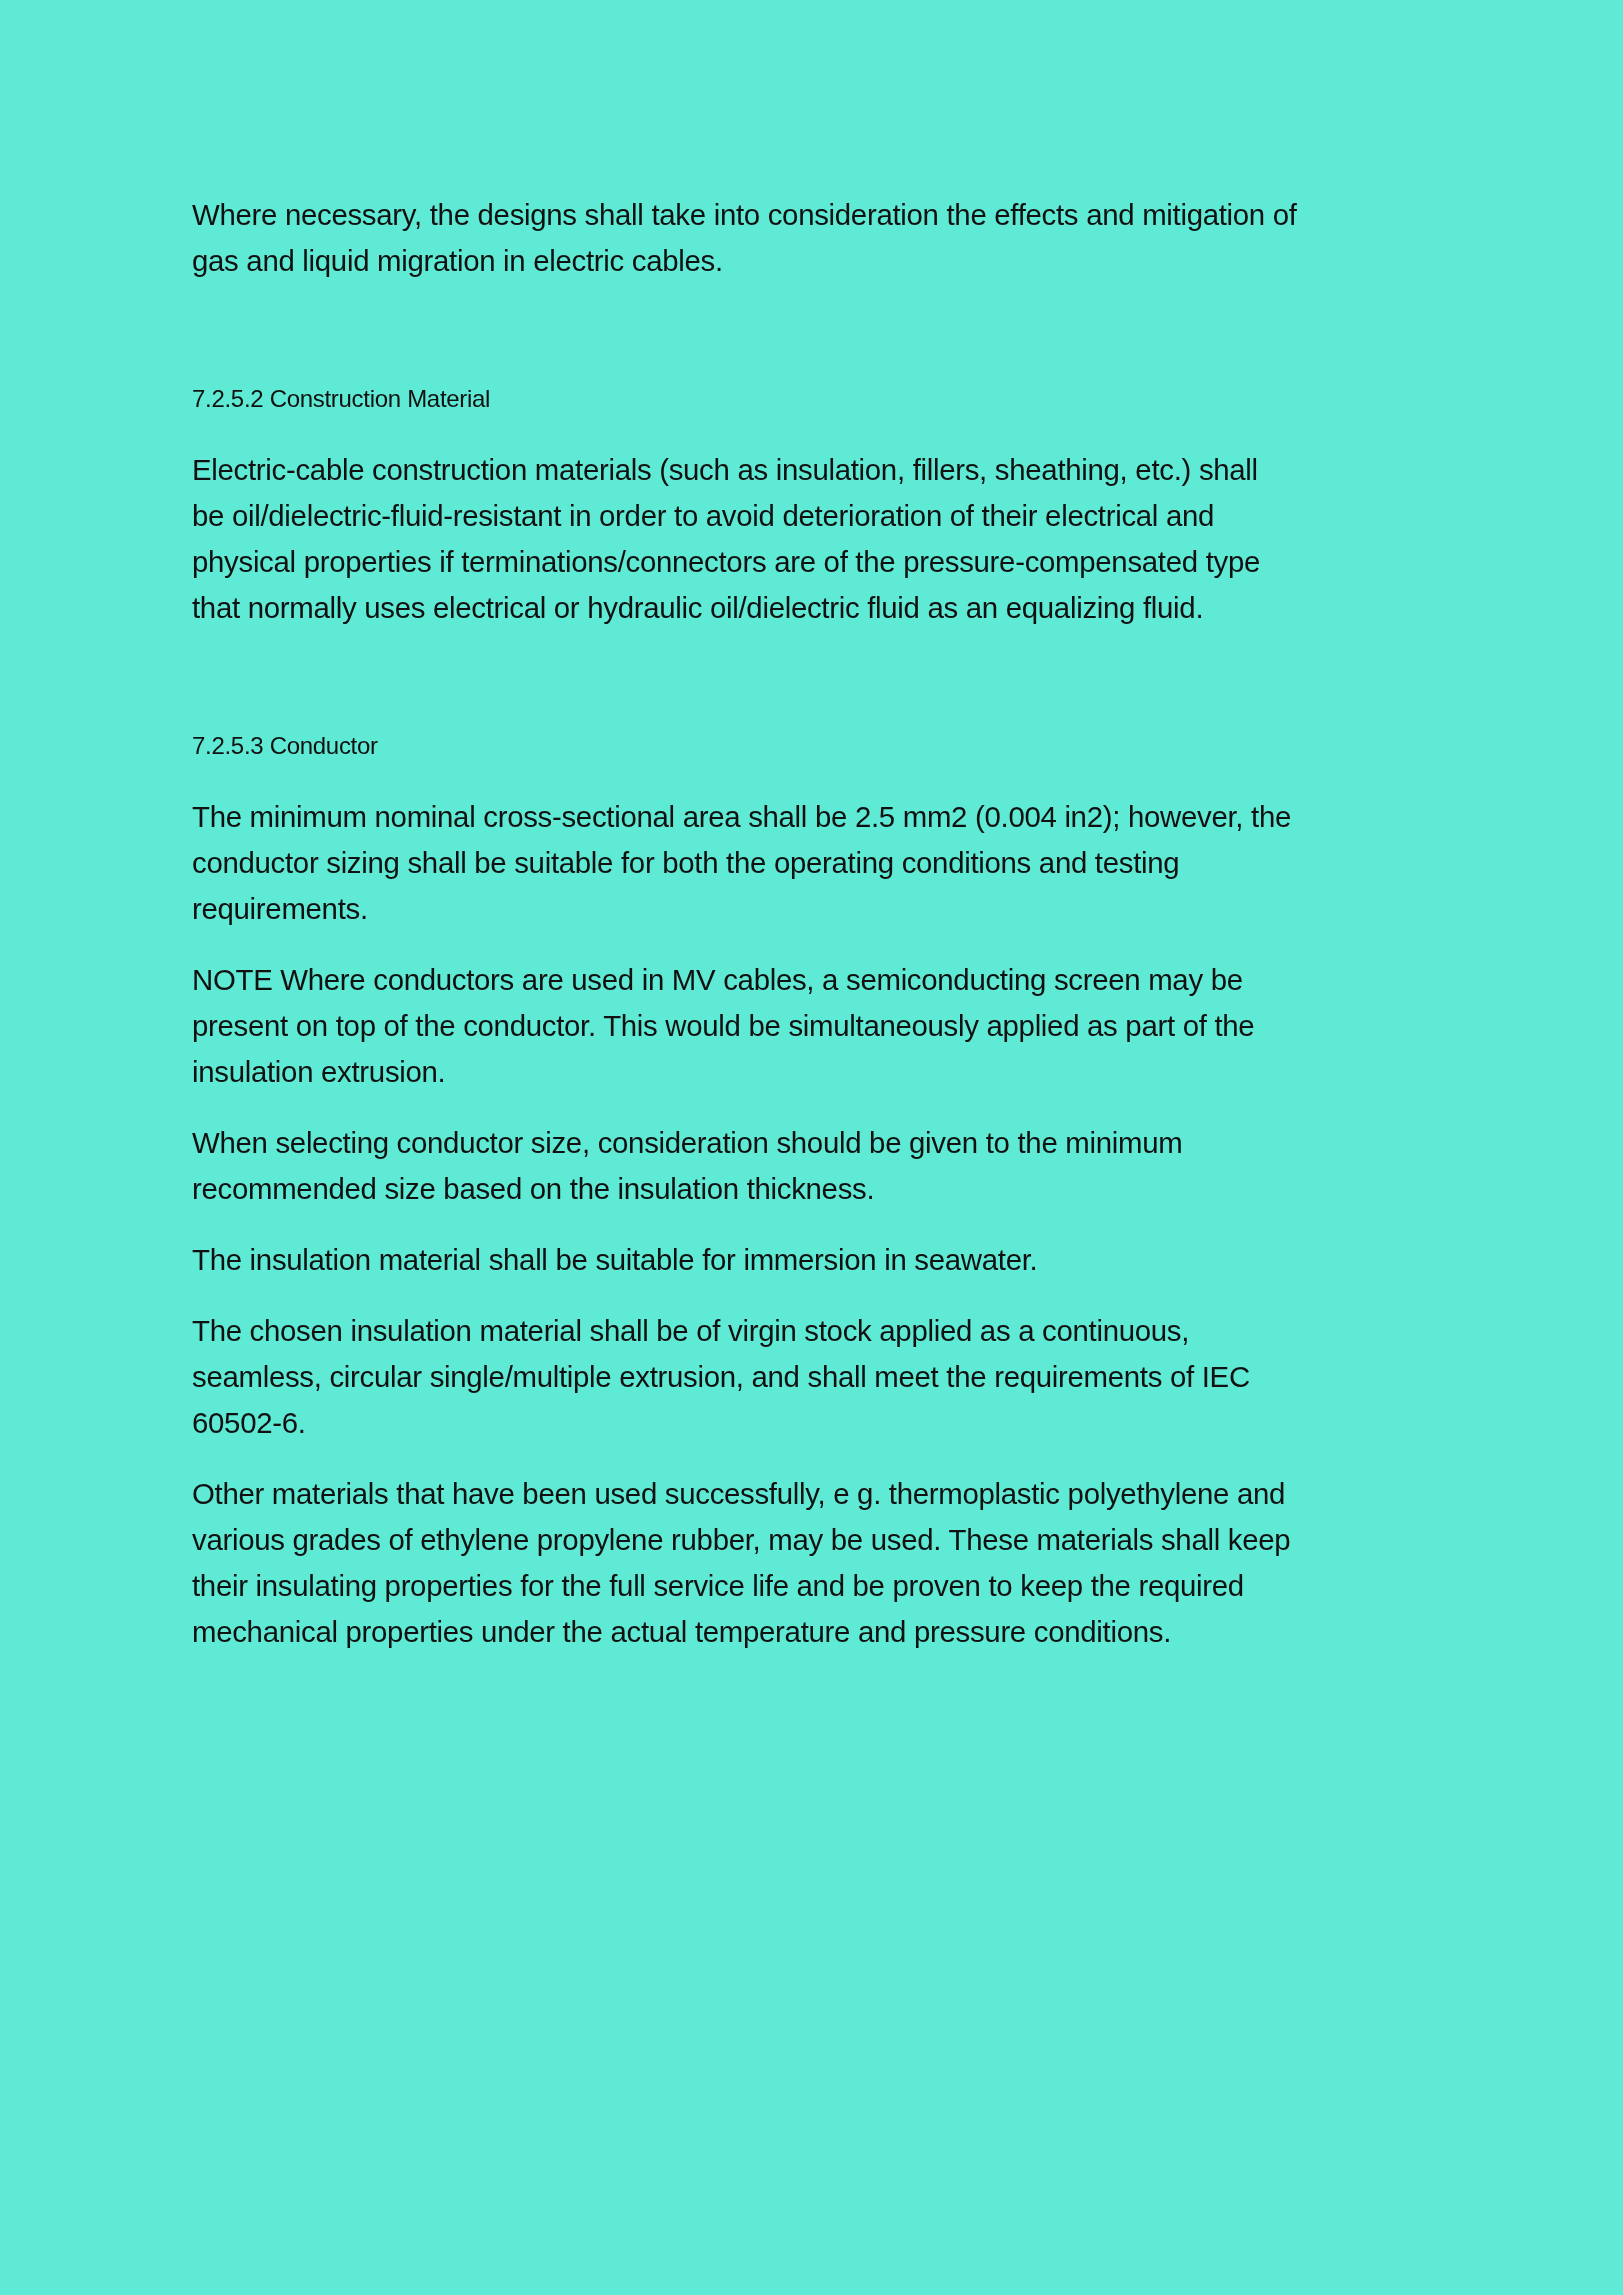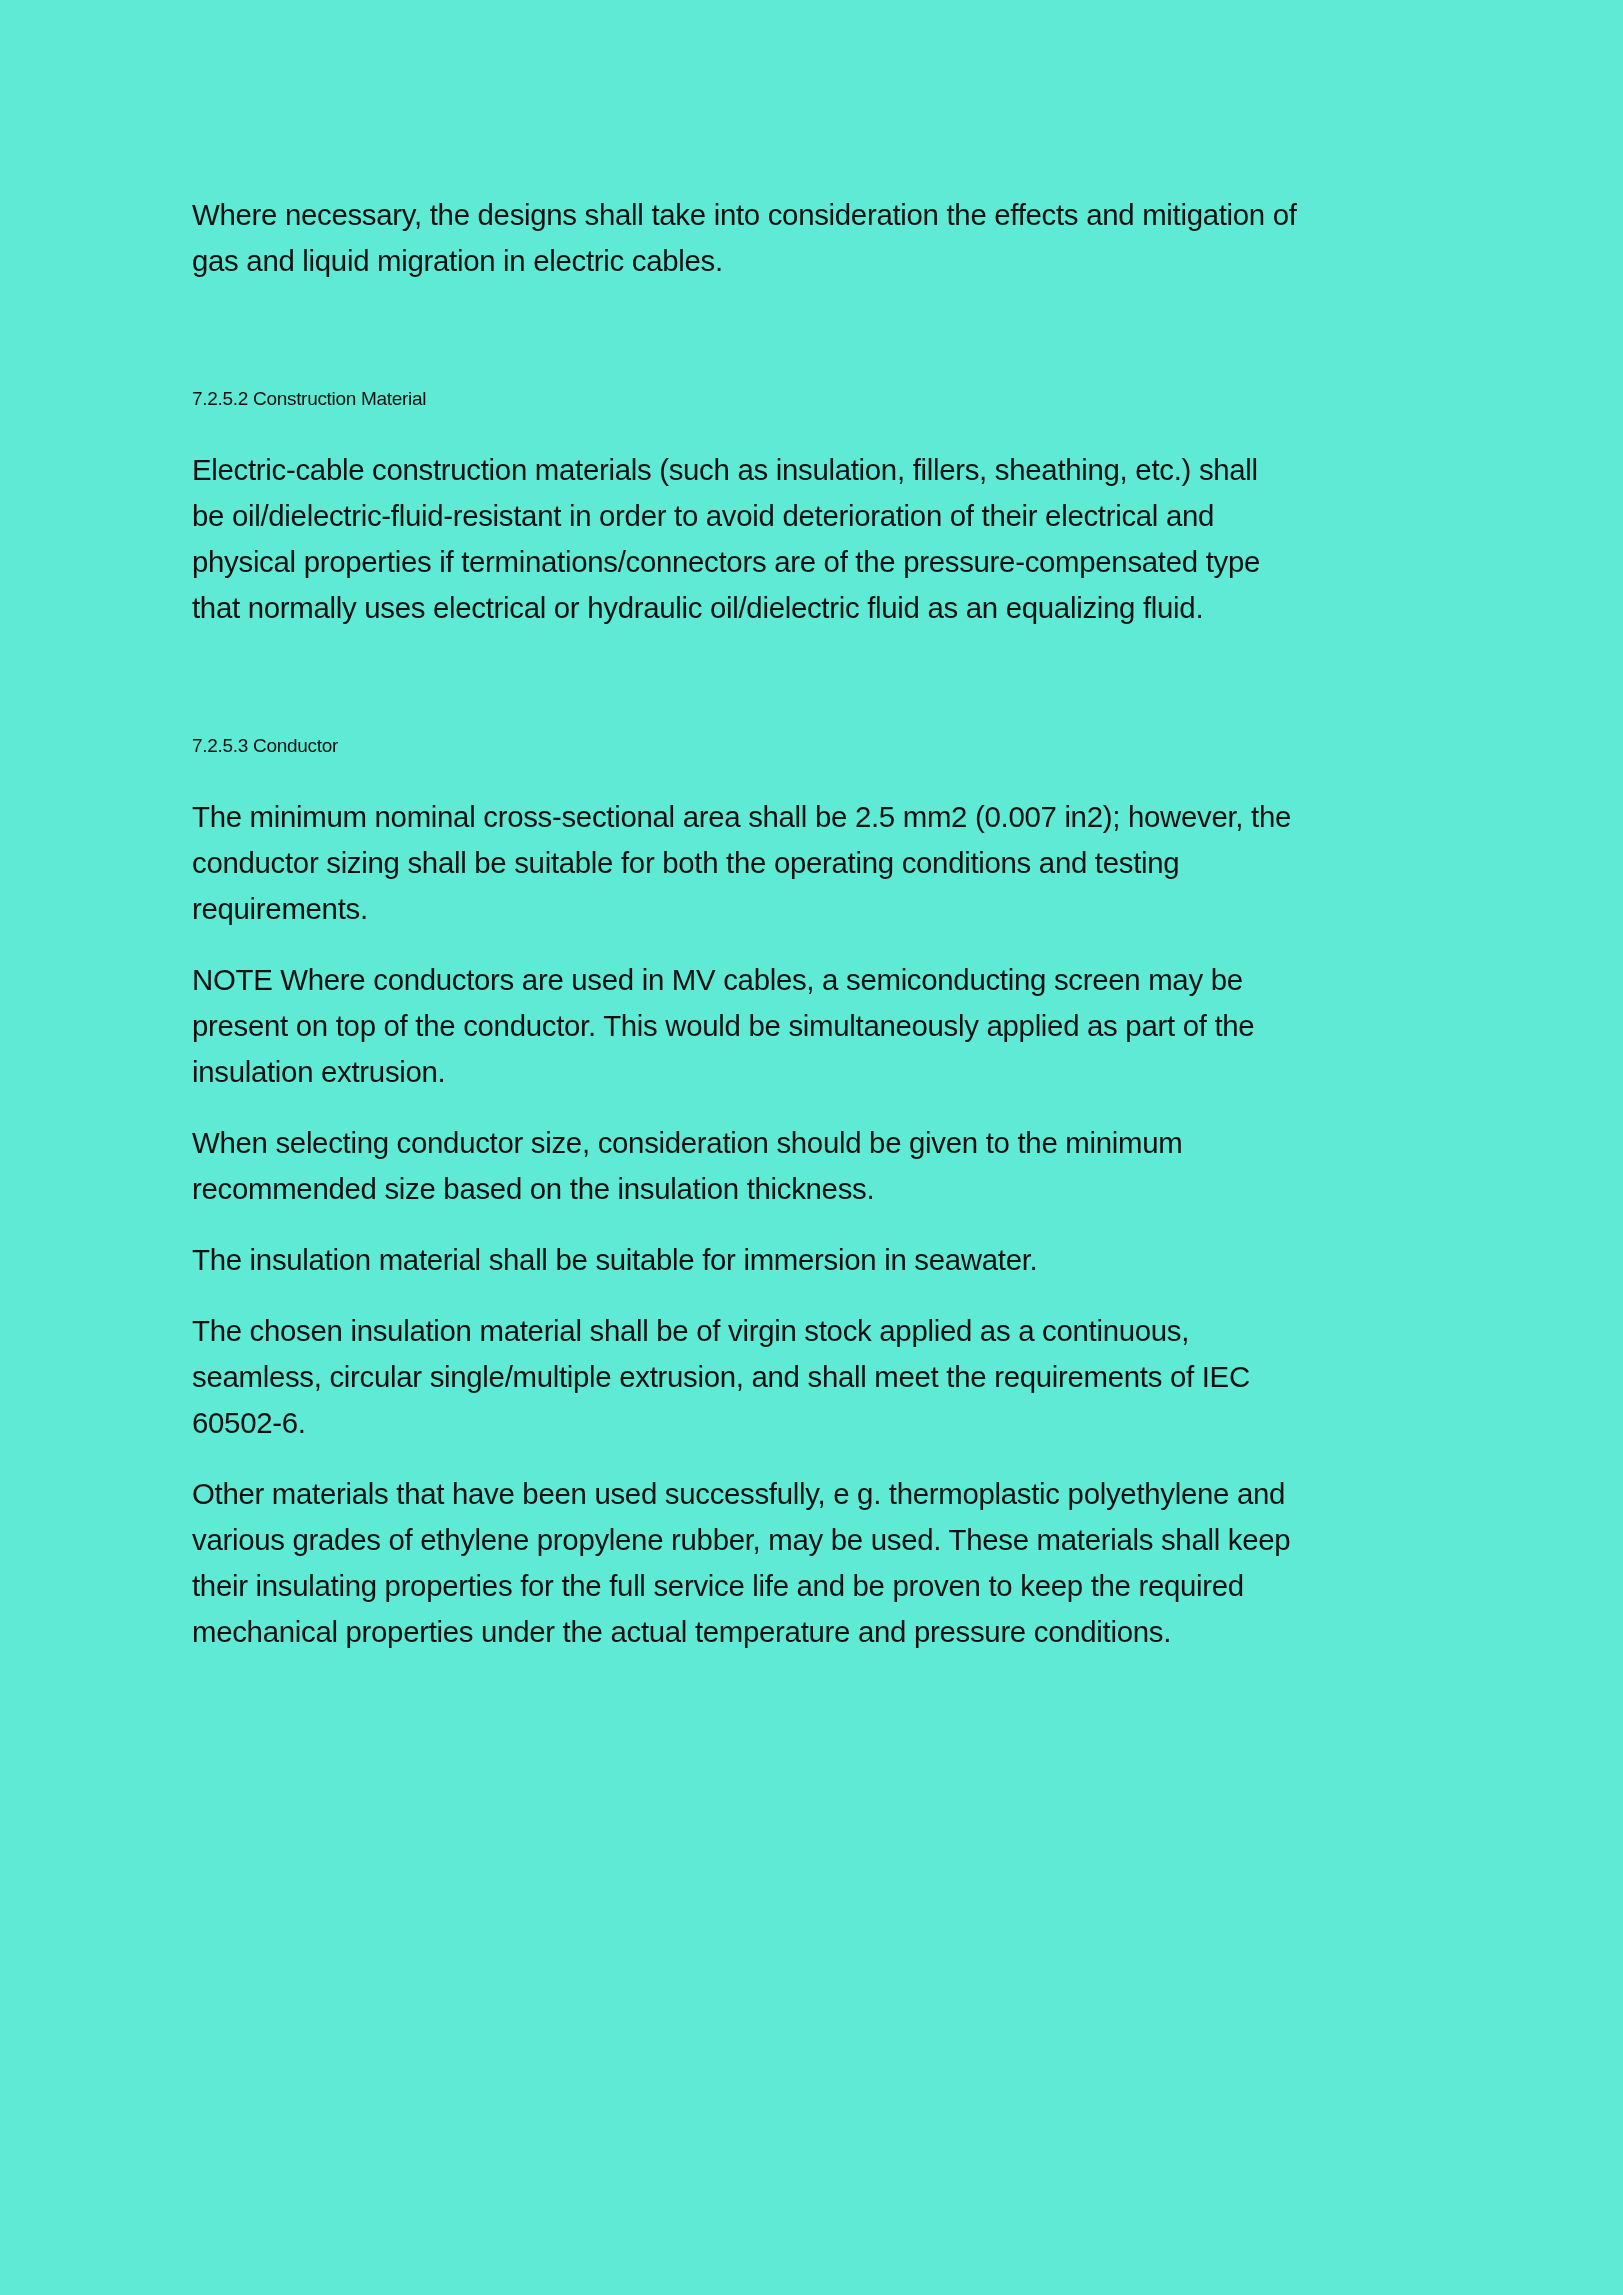--- a/index.html
+++ b/index.html
@@ -20,21 +20,21 @@
   }
   .body-paragraph {
     font-size: 29.4px;
     line-height: 46px;
     letter-spacing: -0.3px;
     font-weight: 400;
     margin: 0 0 25px 0;
     white-space: pre;
   }
   .section-heading {
-    font-size: 19px;
+    font-size: 24px;
     line-height: 46px;
     letter-spacing: -0.3px;
     font-weight: 400;
     margin: 92px 0 25px 0;
     white-space: pre;
   }
   .section-heading:first-child,
   .body-paragraph:first-child {
     margin-top: 0;
   }
@@ -45,21 +45,21 @@
 <div class="page">
   <div>
       <p class="body-paragraph">Where necessary, the designs shall take into consideration the effects and mitigation of
 gas and liquid migration in electric cables.</p>
       <h2 class="section-heading">7.2.5.2 Construction Material</h2>
       <p class="body-paragraph">Electric-cable construction materials (such as insulation, fillers, sheathing, etc.) shall
 be oil/dielectric-fluid-resistant in order to avoid deterioration of their electrical and
 physical properties if terminations/connectors are of the pressure-compensated type
 that normally uses electrical or hydraulic oil/dielectric fluid as an equalizing fluid.</p>
       <h2 class="section-heading">7.2.5.3 Conductor</h2>
-      <p class="body-paragraph">The minimum nominal cross-sectional area shall be 2.5 mm2 (0.007 in2); however, the
+      <p class="body-paragraph">The minimum nominal cross-sectional area shall be 2.5 mm2 (0.004 in2); however, the
 conductor sizing shall be suitable for both the operating conditions and testing
 requirements.</p>
       <p class="body-paragraph">NOTE Where conductors are used in MV cables, a semiconducting screen may be
 present on top of the conductor. This would be simultaneously applied as part of the
 insulation extrusion.</p>
       <p class="body-paragraph">When selecting conductor size, consideration should be given to the minimum
 recommended size based on the insulation thickness.</p>
       <p class="body-paragraph">The insulation material shall be suitable for immersion in seawater.</p>
       <p class="body-paragraph">The chosen insulation material shall be of virgin stock applied as a continuous,
 seamless, circular single/multiple extrusion, and shall meet the requirements of IEC

